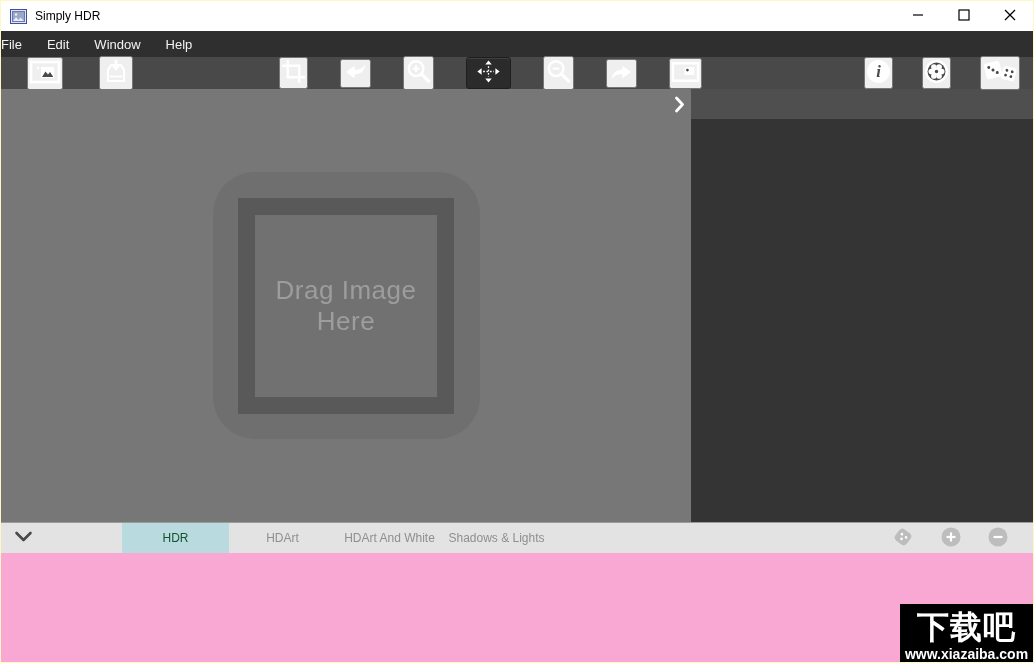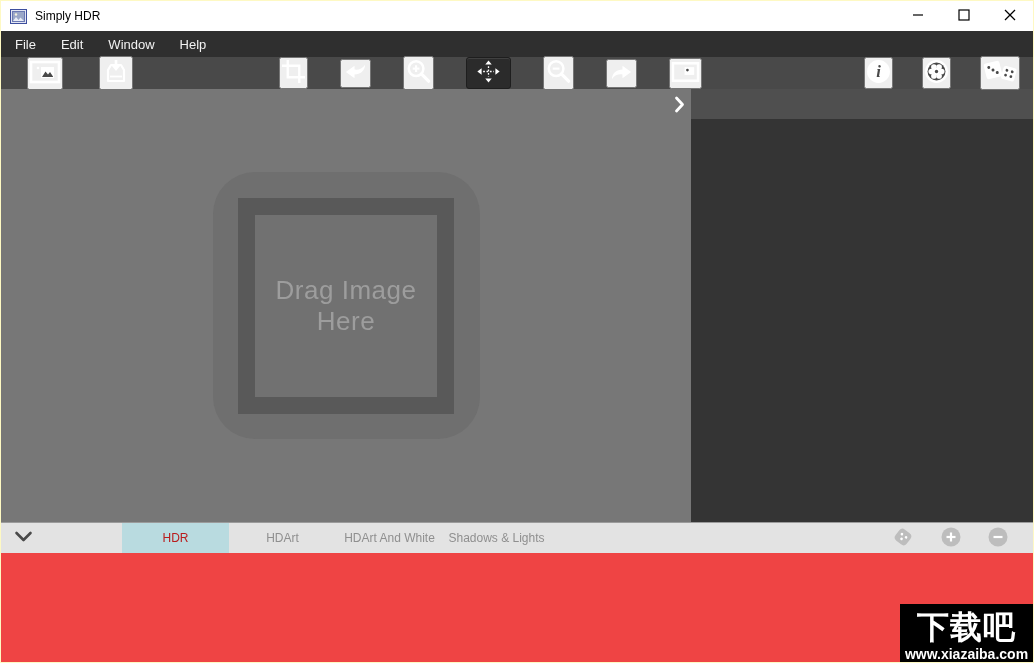--- a/index.html
+++ b/index.html
@@ -8,21 +8,21 @@
     width:1034px; height:663px; border:1px solid #fef9c3; background:#4a4a4a;
     display:flex; flex-direction:column; overflow:hidden; position:relative;
   }
   
   .titlebar{ height:30px; background:#ffffff; display:flex; align-items:center; flex:0 0 auto; }
   .app-icon{ margin-left:9px; display:flex; }
   .title-text{ margin-left:8px; font-size:12px; color:#000; }
   .win-controls{ margin-left:auto; display:flex; height:100%; }
   .win-btn{ width:46px; height:100%; display:flex; align-items:center; justify-content:center; background:transparent; border:none; cursor:default; }
   
-  .menubar{ height:26px; background:#2f2f2f; display:flex; align-items:center; padding-left:14px; flex:0 0 auto; }
+  .menubar{ height:26px; background:#2f2f2f; display:flex; align-items:center; flex:0 0 auto; }
   .menu-item{ color:#f2f2f2; font-size:13px; margin-right:25px; }
   
   .toolbar{ height:32px; background:#494949; position:relative; flex:0 0 auto; }
   .tb-group{ position:absolute; top:0; height:32px; display:flex; align-items:center; }
   .tb-left{ left:26px; gap:36px; }
   .tb-center{ left:278px; gap:32px; }
   .tb-right{ left:863px; gap:29px; }
   .tool-btn{ display:flex; align-items:center; justify-content:center; }
   .tool-btn.selected{ background:#2b2b2b; border:1px solid #1e1e1e; border-radius:3px;
     box-shadow:inset 0 1px 0 rgba(255,255,255,0.10); padding:2px 8px; }
@@ -34,24 +34,24 @@
   .dropzone-ring{ width:216px; height:216px; background:#595959; display:flex; align-items:center; justify-content:center; }
   .dropzone-inner{ width:182px; height:182px; background:#717171; display:flex; align-items:center; justify-content:center; }
   .dropzone-text{ width:172px; text-align:center; color:#9d9d9d; font-size:26px; line-height:1.18; letter-spacing:0.5px; }
   .panel{ flex:1; background:#343434; display:flex; flex-direction:column; }
   .panel-band{ height:30px; background:#4f4f4f; }
   
   .tabbar{ height:31px; background:#e3e3e3; border-top:1px solid #9b9b9b; position:relative; flex:0 0 auto; }
   .tab-collapse{ position:absolute; left:13px; top:0; height:100%; display:flex; align-items:center; }
   .tabs{ position:absolute; left:121px; top:0; height:100%; display:flex; }
   .tab{ width:107px; display:flex; align-items:center; justify-content:center; font-size:12px; color:#8f8f8f; }
-  .tab.active{ background:#b9dbe0; color:#b91c1c; }
+  .tab.active{ background:#b9dbe0; color:#14532d; }
   .tab-actions{ position:absolute; right:25px; top:0; height:100%; display:flex; align-items:center; gap:27px; }
   
-  .bottombar{ flex:1; background:#ef4444; position:relative; }
+  .bottombar{ flex:1; background:#f9a8d4; position:relative; }
   .watermark{ position:absolute; right:0; bottom:0; width:133px; height:58px; background:#000;
     display:flex; flex-direction:column; align-items:center; justify-content:flex-end; overflow:hidden; }
   .watermark-logo{ color:#fff; font-weight:bold; font-size:32px; line-height:40px; letter-spacing:1px; white-space:nowrap; }
   .watermark-url{ color:#fff; font-size:14px; line-height:15px;font-weight:bold; }
 </style>
 </head>
 <body>
 
 <div class="window">
 

